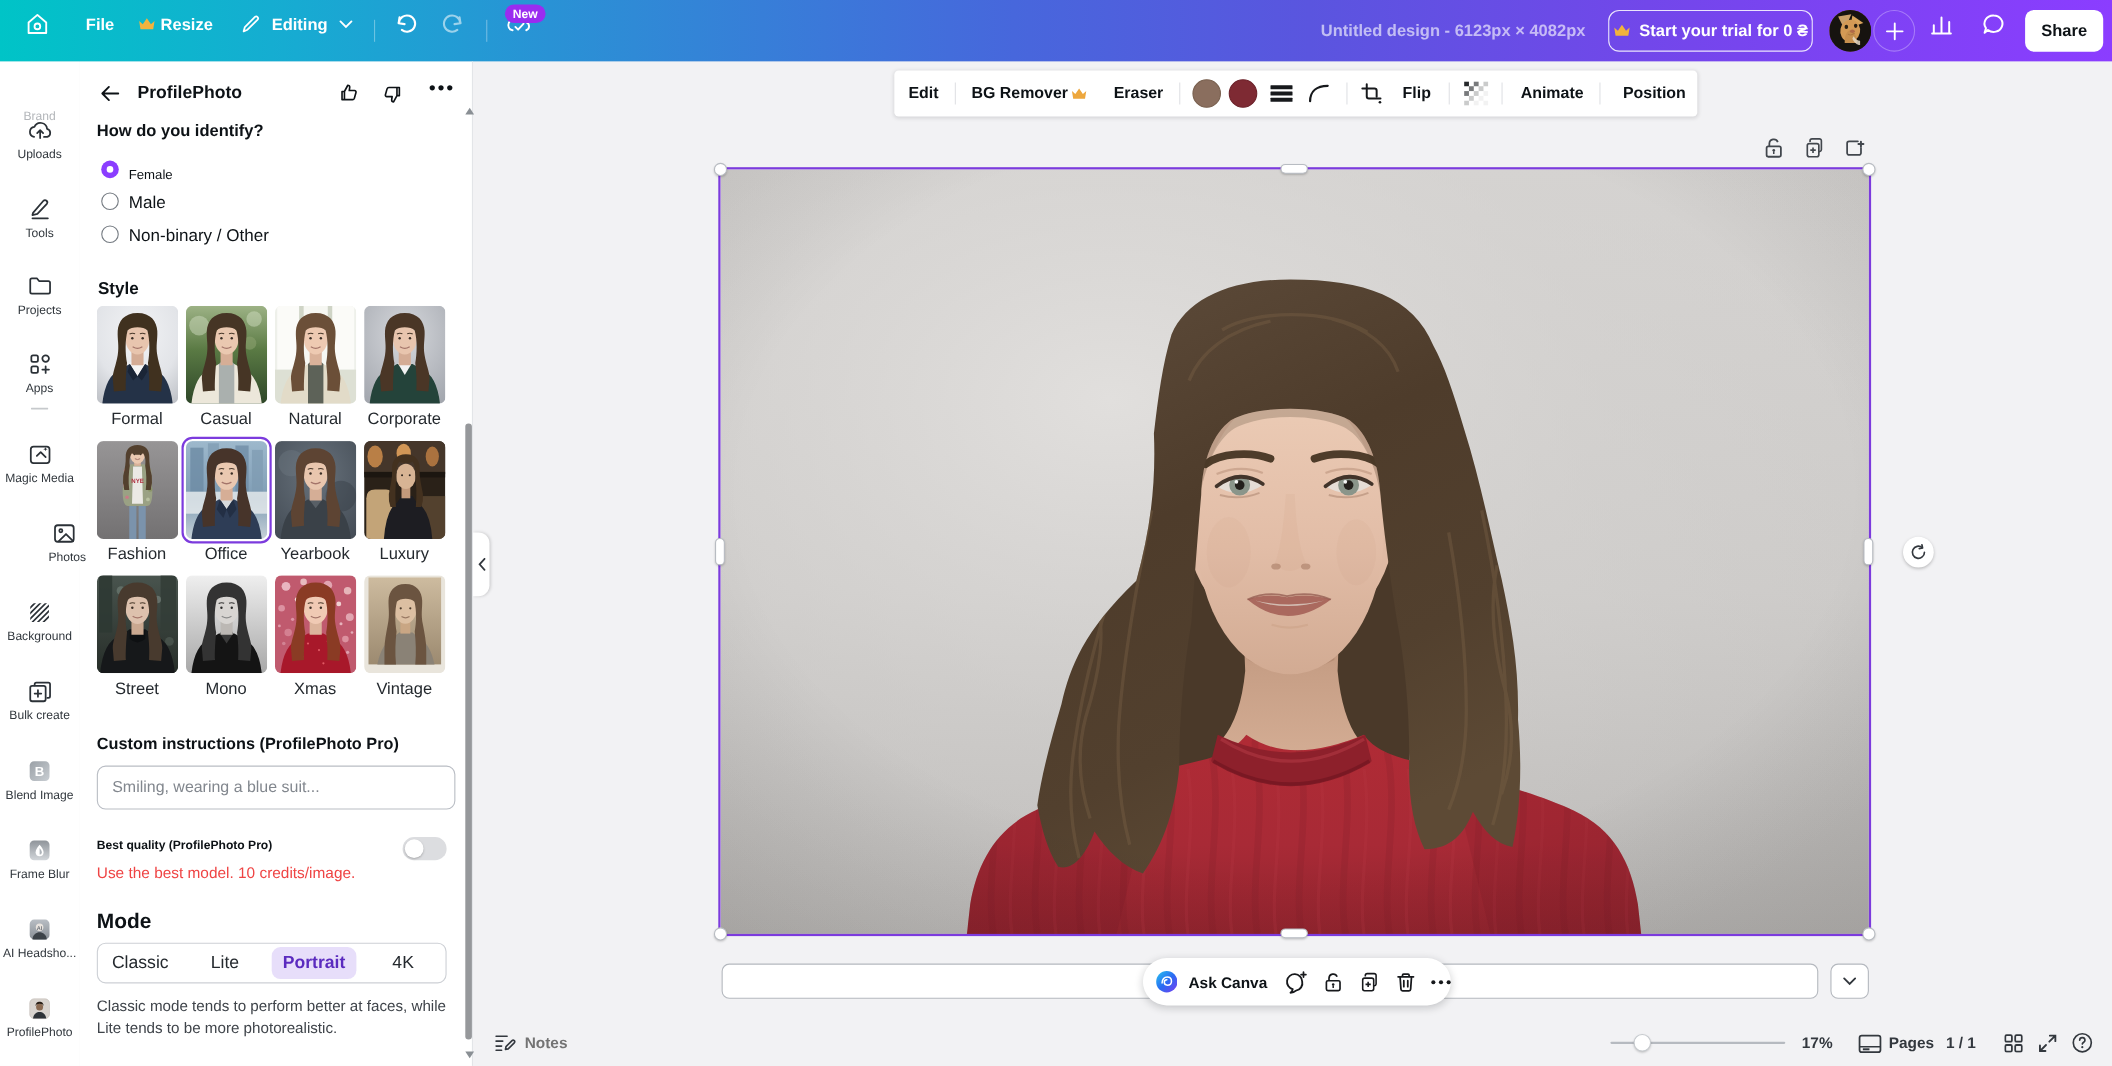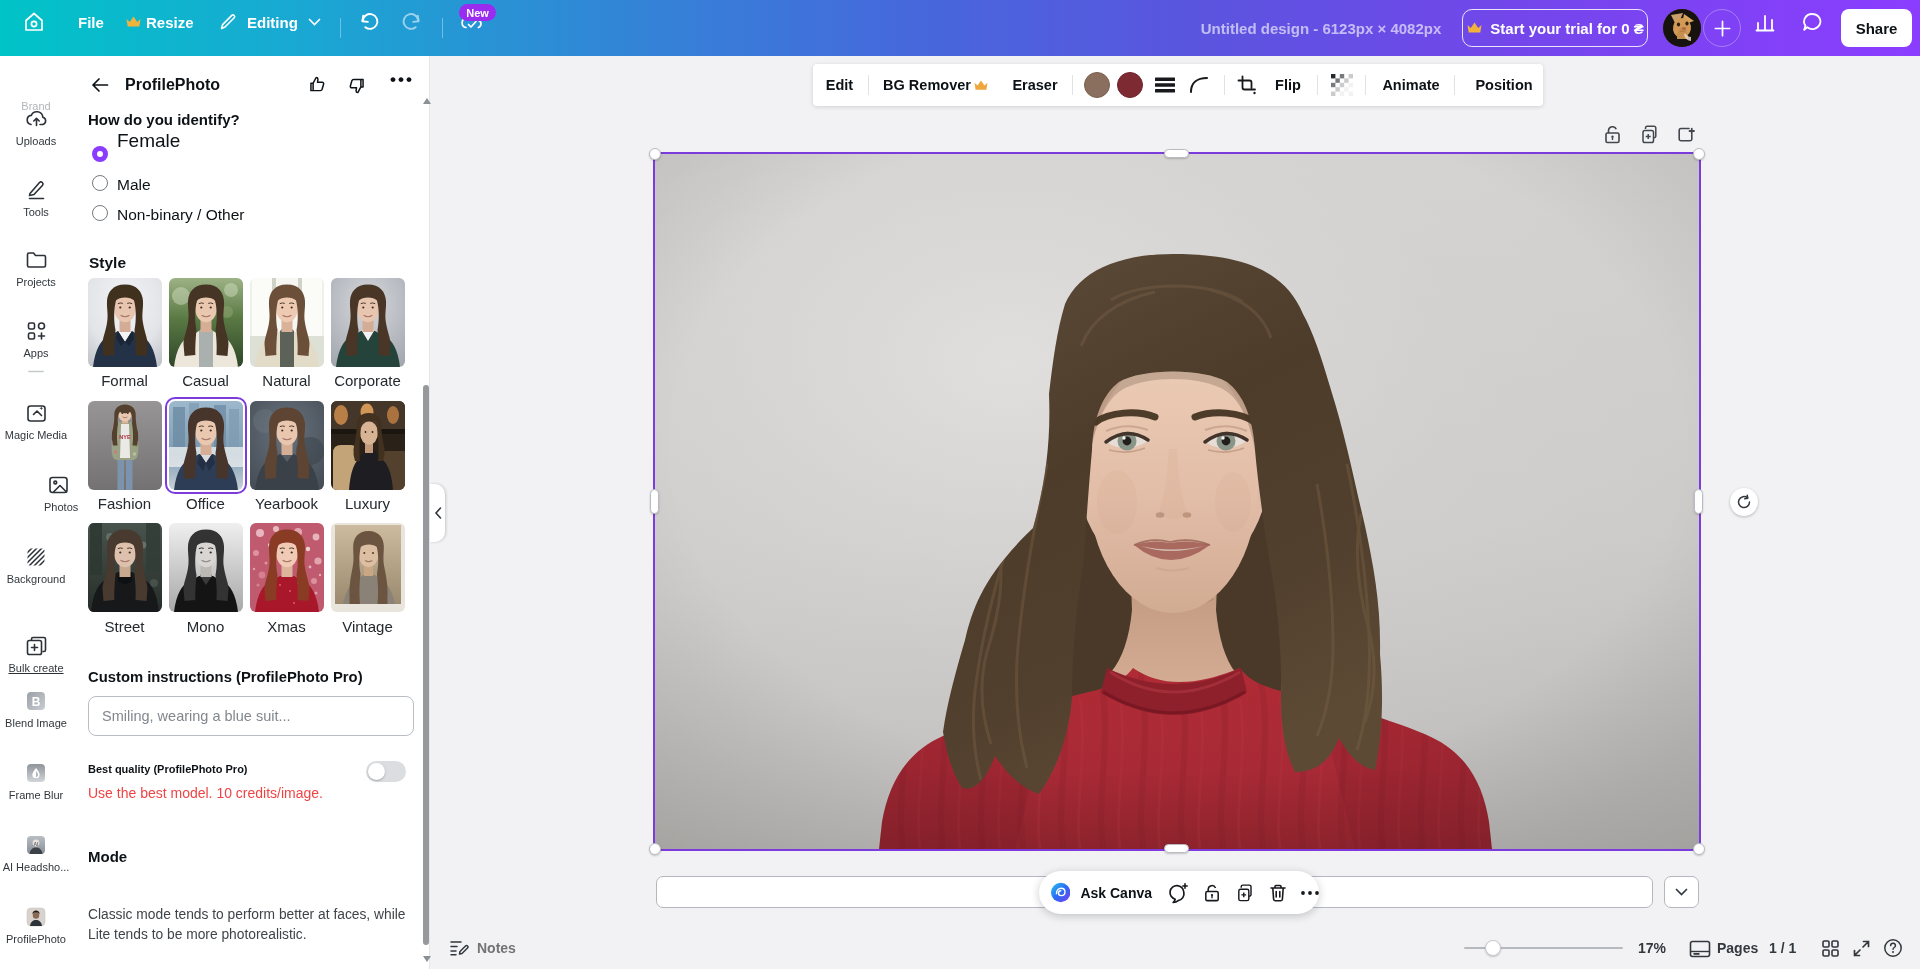--- a/index.html
+++ b/index.html
@@ -221,21 +221,21 @@
           <clipPath id="hairclip">
             <path d="M518 100 C462 100 424 118 410 150 C402 176 398 206 394 240 C396 290 390 330 378 374 C330 420 318 452 310 486 C300 520 292 550 288 578 C292 600 297 618 307 634 C320 638 332 624 340 602 C352 620 366 634 384 640 C404 612 414 578 417 544 C417 498 421 454 428 412 C431 372 434 330 437 296 C438 264 448 240 464 228 C488 214 548 214 572 228 C588 240 598 264 600 296 C603 330 609 372 615 410 C623 452 627 500 626 546 C626 576 631 600 640 618 C664 618 676 604 684 584 C694 602 706 614 720 616 C727 584 729 544 725 500 C726 452 719 414 710 372 C700 330 690 280 676 236 C666 202 658 178 648 160 C630 116 586 100 518 100 Z"></path>
           </clipPath>
 </defs>
         <g clip-path="url(#bgclip)" stroke="#2b3137" stroke-width="1.5">
           <path d="M-2 8 L8 -2 M-2 13 L13 -2 M-2 18 L18 -2 M-2 23 L23 -2 M2 24 L24 2 M7 24 L24 7 M12 24 L24 12 M17 25 L25 17"></path>
         </g>
       </svg>
       <div class="lbl">Background</div>
     </div>
-  <div class="rail-item" style="top:578px;text-decoration:underline;">
+  <div class="rail-item" style="top:561px;">
       <svg width="25" height="24" viewBox="0 0 25 24" fill="none" stroke="#2b3137" stroke-width="1.6" stroke-linecap="round" stroke-linejoin="round">
         <path d="M7.5 6 V5 A1.5 1.5 0 0 1 9 3.5 H20 A1.5 1.5 0 0 1 21.5 5 V16 A1.5 1.5 0 0 1 20 17.5 H19"></path>
         <rect x="3.5" y="6.5" width="14" height="14" rx="1.8"></rect>
         <path d="M10.5 10.5 V16.5 M7.5 13.5 H13.5"></path>
       </svg>
       <div class="lbl">Bulk create</div>
     </div>
   <div class="rail-item" style="top:633px;">
       <svg width="24" height="24" viewBox="0 0 24 24">
         <defs>
@@ -299,21 +299,21 @@
       <path d="M7 10.5 L10.5 4 C11.5 4 12.5 4.8 12.5 6 L12 9.5 H17.5 C18.6 9.5 19.3 10.5 19 11.5 L17.3 17.5 C17 18.4 16.3 19 15.4 19 H7 M7 10.5 V19 M7 10.5 H4.5 V19 H7"></path>
     </svg>
   <svg class="abs" style="left:274px; top:20px;" width="21" height="21" viewBox="0 0 24 24" fill="none" stroke="#0d1216" stroke-width="1.7" stroke-linejoin="round">
       <g transform="rotate(180 12 11.5)">
         <path d="M7 10.5 L10.5 4 C11.5 4 12.5 4.8 12.5 6 L12 9.5 H17.5 C18.6 9.5 19.3 10.5 19 11.5 L17.3 17.5 C17 18.4 16.3 19 15.4 19 H7 M7 10.5 V19 M7 10.5 H4.5 V19 H7"></path>
       </g>
     </svg>
   <div class="ptext bold" style="left:318px; top:14px; font-size:17px; letter-spacing:2px;">•••</div>
   <div class="ptext bold" style="left:16px; top:55px; font-size:15px;">How do you identify?</div>
   <div class="radio on" style="left:20px; top:90px;"></div>
-  <div class="ptext" style="left:45px; top:74px; font-size:19px;">Female</div>
+  <div class="ptext" style="left:45px; top:96px; font-size:12px;">Female</div>
   <div class="radio off" style="left:20px; top:119px;"></div>
   <div class="ptext" style="left:45px; top:120px; font-size:15.5px;">Male</div>
   <div class="radio off" style="left:20px; top:149px;"></div>
   <div class="ptext" style="left:45px; top:150px; font-size:15.5px;">Non-binary / Other</div>
   <div class="ptext bold" style="left:17px; top:198px; font-size:15.5px;">Style</div>
 
   <div class="thumb-sel" style="left:92.5px; top:340.8px;"></div>
   <div class="thumb" style="left:15.5px; top:222px;">
       <svg width="74" height="89" viewBox="0 0 74 89">
         <defs>
@@ -619,21 +619,27 @@
         <path d="M37.5 8 C27 8 22.5 15 22.2 23 C22 30 23.5 36 21.5 45 C20 53 18.5 60 18.5 68 L18.5 81 L29 81 C28 70 28.4 60 29.5 51 C28 43 27.8 32 29.8 24 C32.5 20.5 43 20.5 45.8 24 C47.8 32 47.6 43 46 51 C47 60 47.5 70 46.5 81 L56.5 81 L56.5 68 C56.5 60 55 53 53.5 45 C51.5 36 53 30 52.8 23 C52.5 15 48 8 37.5 8 Z" fill="#6b5440"></path>
       </svg>
     </div>
   <div class="tlabel" style="left:258.5px; top:562px;">Vintage</div>
 
   <div class="ptext bold" style="left:16px; top:613px; font-size:14.8px;">Custom instructions (ProfilePhoto Pro)</div>
   <div id="ci-input">Smiling, wearing a blue suit...</div>
   <div class="ptext bold" style="left:16px; top:707px; font-size:11px;">Best quality (ProfilePhoto Pro)</div>
   <div id="toggle"></div>
   <div class="ptext gray" style="left:16px; top:729px; font-size:14px;">Use the best model. 10 credits/image.</div>
-  <div class="ptext bold" style="left:16px; top:772px; font-size:15px;margin-top:20px;">Mode</div>
+  <div class="ptext bold" style="left:16px; top:772px; font-size:19px;">Mode</div>
+  <div id="mode-box">
+      <div class="seg">Classic</div>
+      <div class="seg">Lite</div>
+      <div class="seg sel bold">Portrait</div>
+      <div class="seg">4K</div>
+    </div>
   <div class="ptext" style="left:16px; top:849px; font-size:13.8px; color:#3f444a; line-height:20.4px; white-space:nowrap;">Classic mode tends to perform better at faces, while<br>Lite tends to be more photorealistic.</div>
 </div>
 <div id="pscroll"></div>
 <svg class="abs" style="left:422px; top:97px; z-index:6;" width="10" height="8" viewBox="0 0 10 8">
     <path d="M5 1 L9 7 H1 Z" fill="#8a8f94"></path>
   </svg>
 <svg class="abs" style="left:422px; top:955px; z-index:6;" width="10" height="8" viewBox="0 0 10 8">
     <path d="M5 7 L9 1 H1 Z" fill="#8a8f94"></path>
   </svg>
 <div id="canvas">

